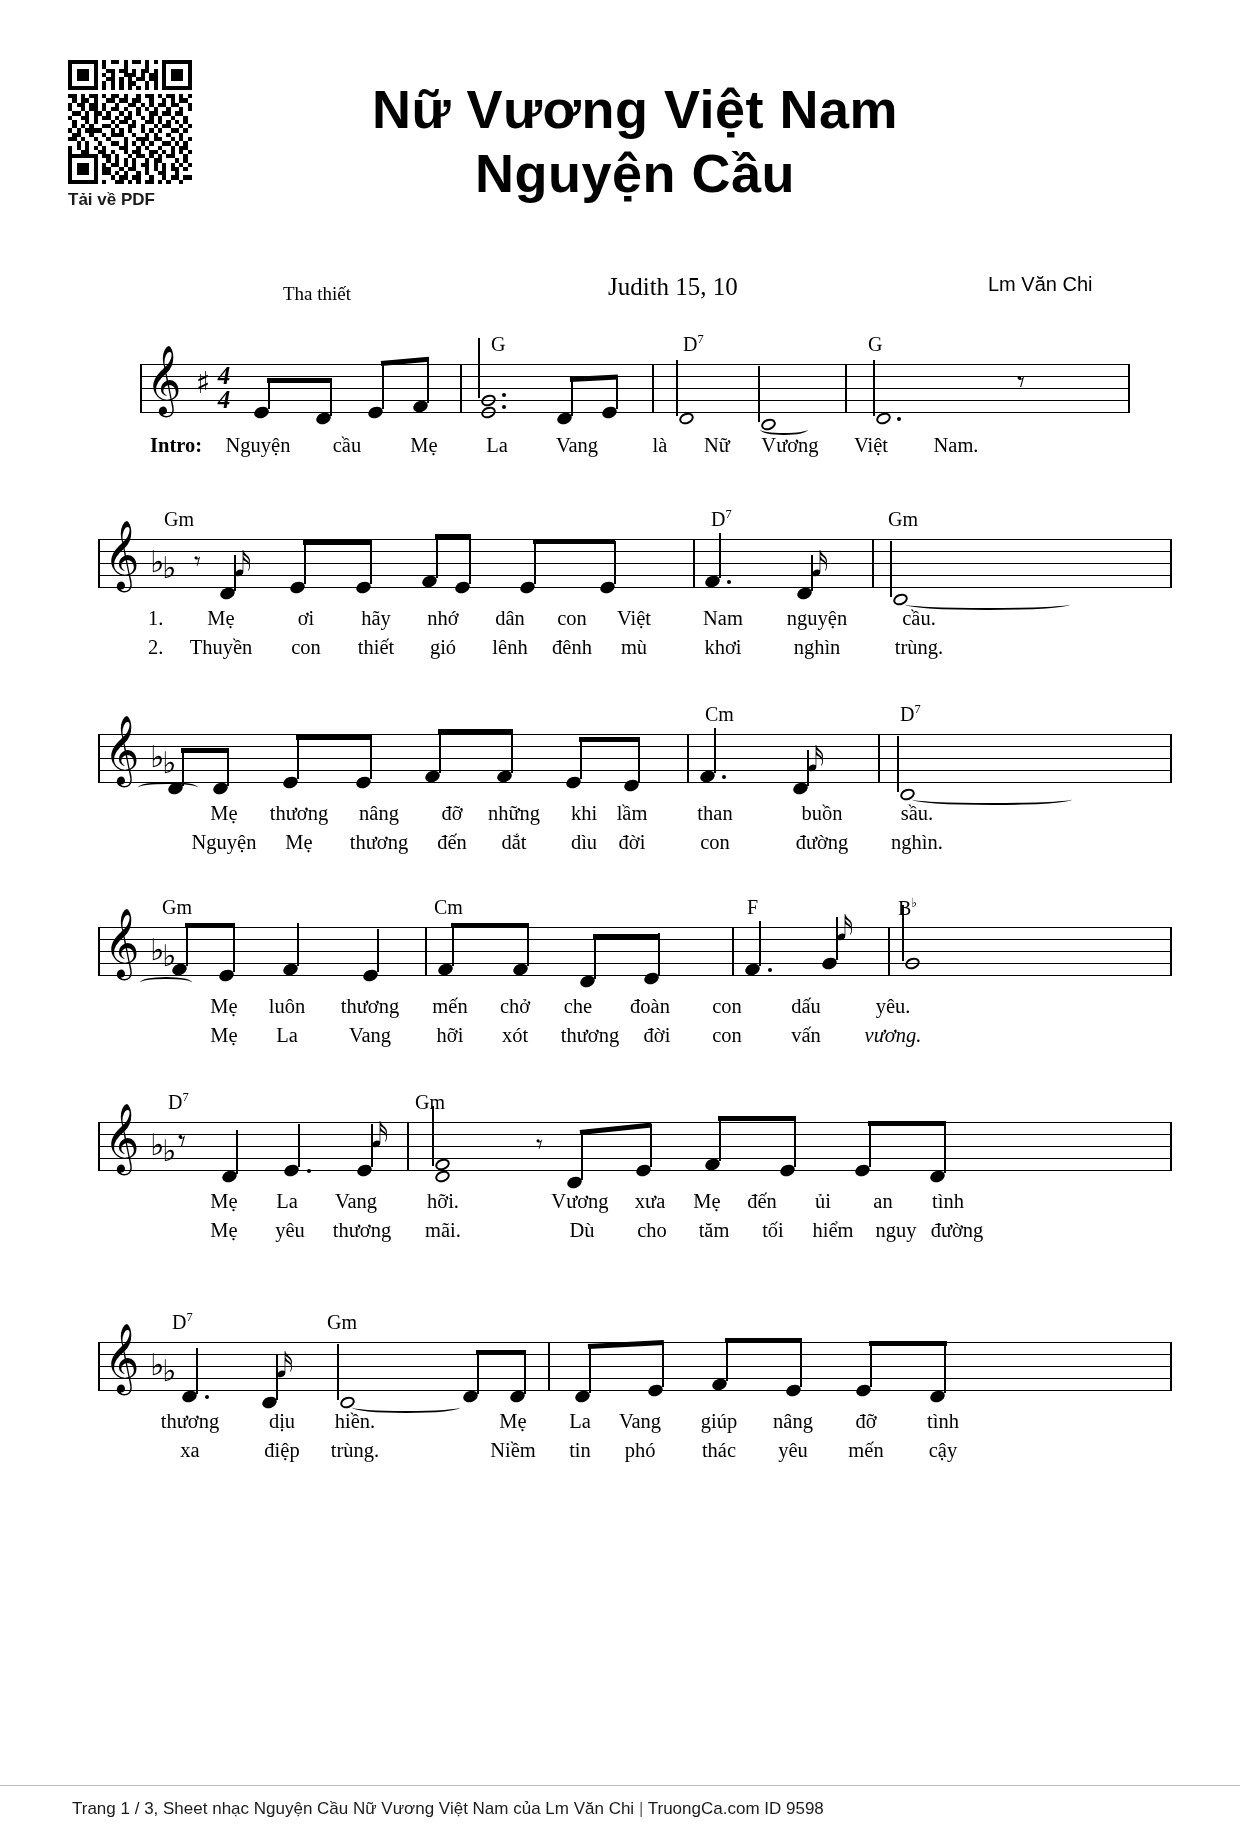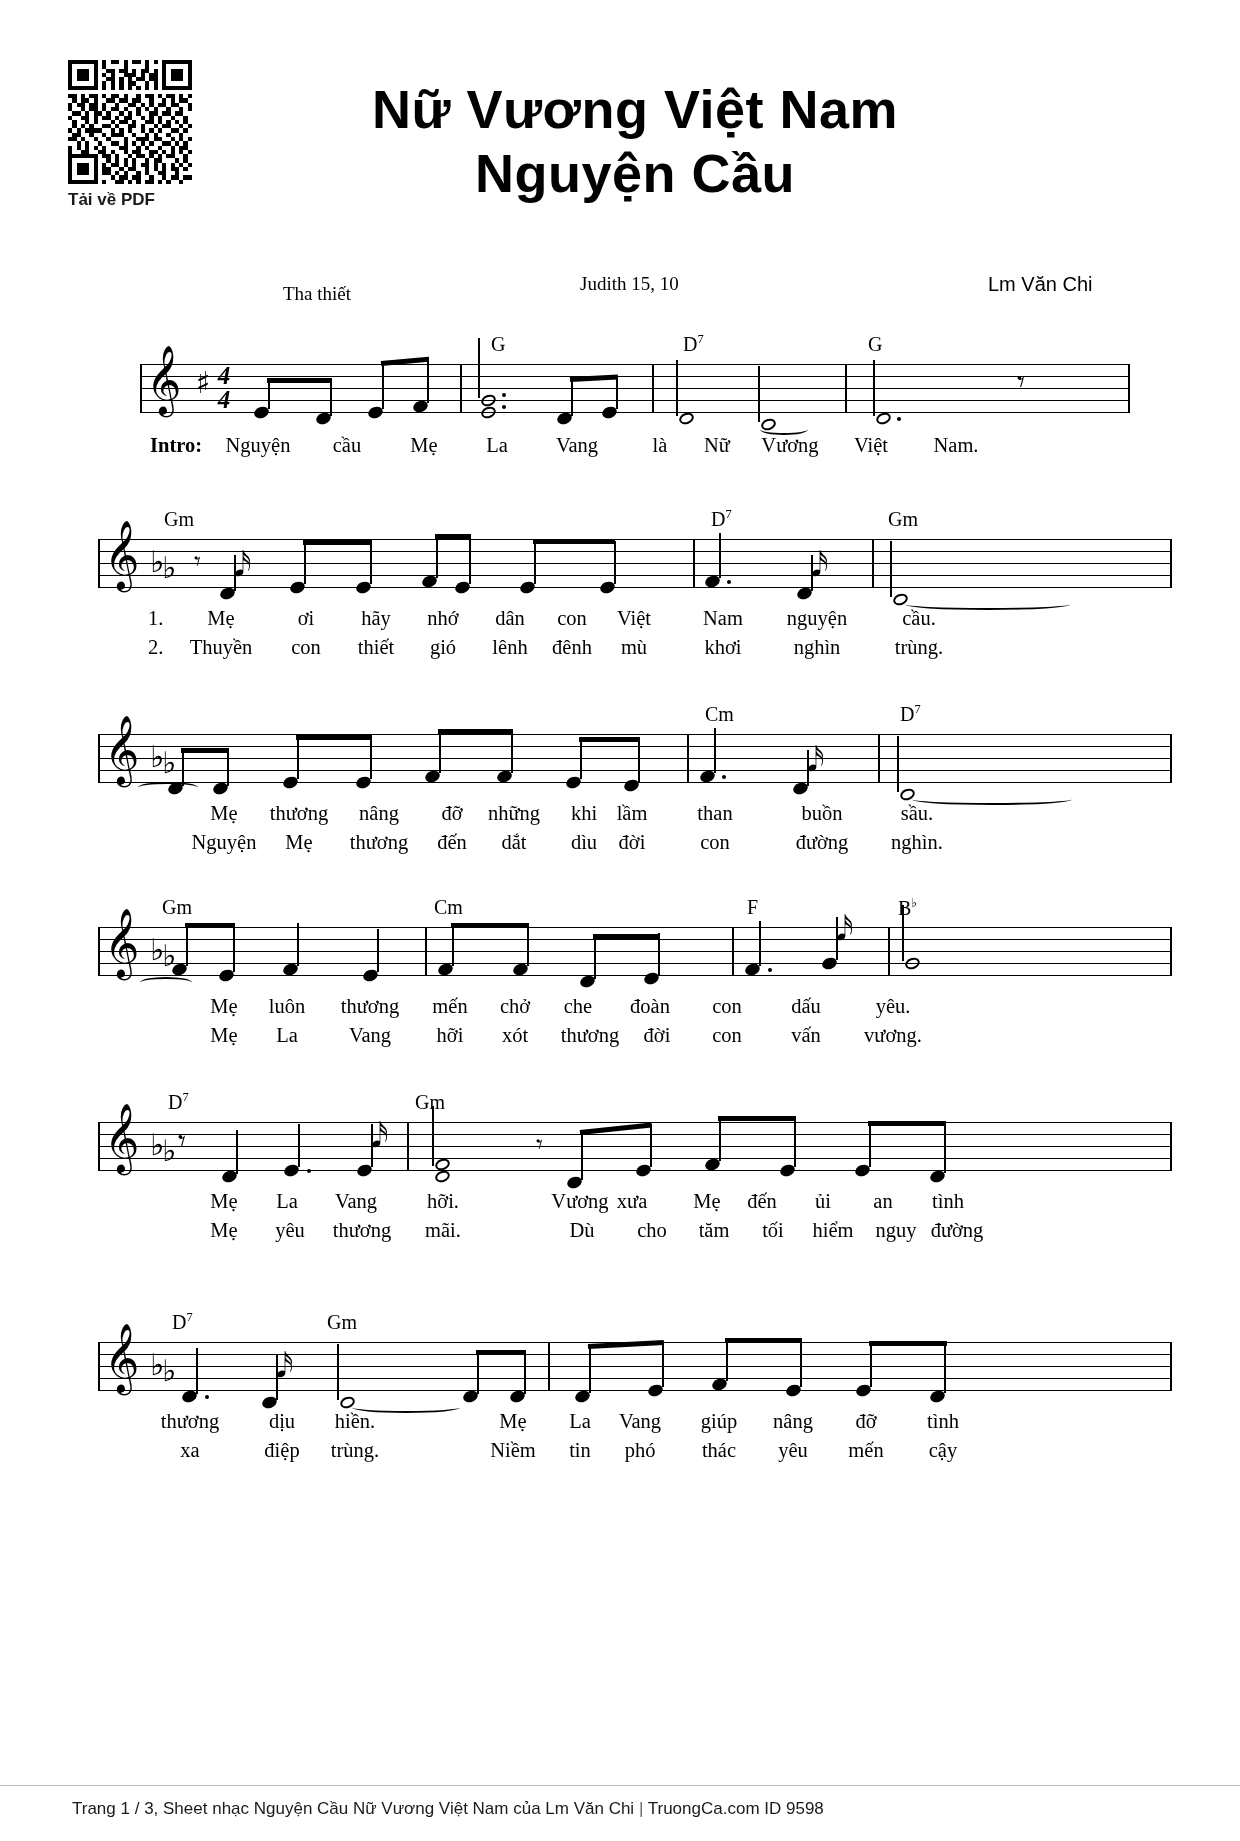--- a/index.html
+++ b/index.html
@@ -63,22 +63,22 @@
     position: absolute;
     top: 273px;
     left: 0; width: 1240px;
     height: 30px;
   }
   .credit-tempo {
     position: absolute; left: 283px; top: 10px;
     font-size: 19px; font-style: normal;
   }
   .credit-source {
-    position: absolute; left: 580px; top: 0px;
-    font-size: 19px;
+    position: absolute; left: 608px; top: 0px;
+    font-size: 25px;
     text-align: right;
   }
   .credit-author {
     position: absolute; left: 988px; top: 0px;
     font-family: "Liberation Sans", "DejaVu Sans", sans-serif;
     font-size: 20px;
     white-space: nowrap;
   }
 
   
@@ -925,21 +925,21 @@
       <div class="lyric-row">
         <span class="lyric-syl" style="left:224px;">Mẹ</span>
         <span class="lyric-syl" style="left:287px;">La</span>
         <span class="lyric-syl" style="left:370px;">Vang</span>
         <span class="lyric-syl" style="left:450px;">hỡi</span>
         <span class="lyric-syl" style="left:515px;">xót</span>
         <span class="lyric-syl" style="left:590px;">thương</span>
         <span class="lyric-syl" style="left:657px;">đời</span>
         <span class="lyric-syl" style="left:727px;">con</span>
         <span class="lyric-syl" style="left:806px;">vấn</span>
-        <span class="lyric-syl" style="left:893px;">vương.</span>
+        <span class="lyric-syl" style="left:893px;font-style:italic;">vương.</span>
       </div>
     </div>
   </div>
 
   <div class="system" id="sys5" style="top:1098px;">
     <div class="staff-area">
       <div class="staff-lines" style="left:98px;right:68px;">
         <i></i>
           <i></i>
           <i></i>
@@ -1011,21 +1011,21 @@
       <div class="beam" style="left:868px;top:23px;width:78px;"></div>
     </div>
 
     <div class="lyrics" style="margin-top:-4px;">
       <div class="lyric-row">
         <span class="lyric-syl" style="left:224px;">Mẹ</span>
         <span class="lyric-syl" style="left:287px;">La</span>
         <span class="lyric-syl" style="left:356px;">Vang</span>
         <span class="lyric-syl" style="left:443px;">hỡi.</span>
         <span class="lyric-syl" style="left:580px;">Vương</span>
-        <span class="lyric-syl" style="left:632px;">xưa</span>
+        <span class="lyric-syl" style="left:650px;">xưa</span>
         <span class="lyric-syl" style="left:707px;">Mẹ</span>
         <span class="lyric-syl" style="left:762px;">đến</span>
         <span class="lyric-syl" style="left:823px;">ủi</span>
         <span class="lyric-syl" style="left:883px;">an</span>
         <span class="lyric-syl" style="left:948px;">tình</span>
       </div>
       <div class="lyric-row">
         <span class="lyric-syl" style="left:224px;">Mẹ</span>
         <span class="lyric-syl" style="left:290px;">yêu</span>
         <span class="lyric-syl" style="left:362px;">thương</span>

